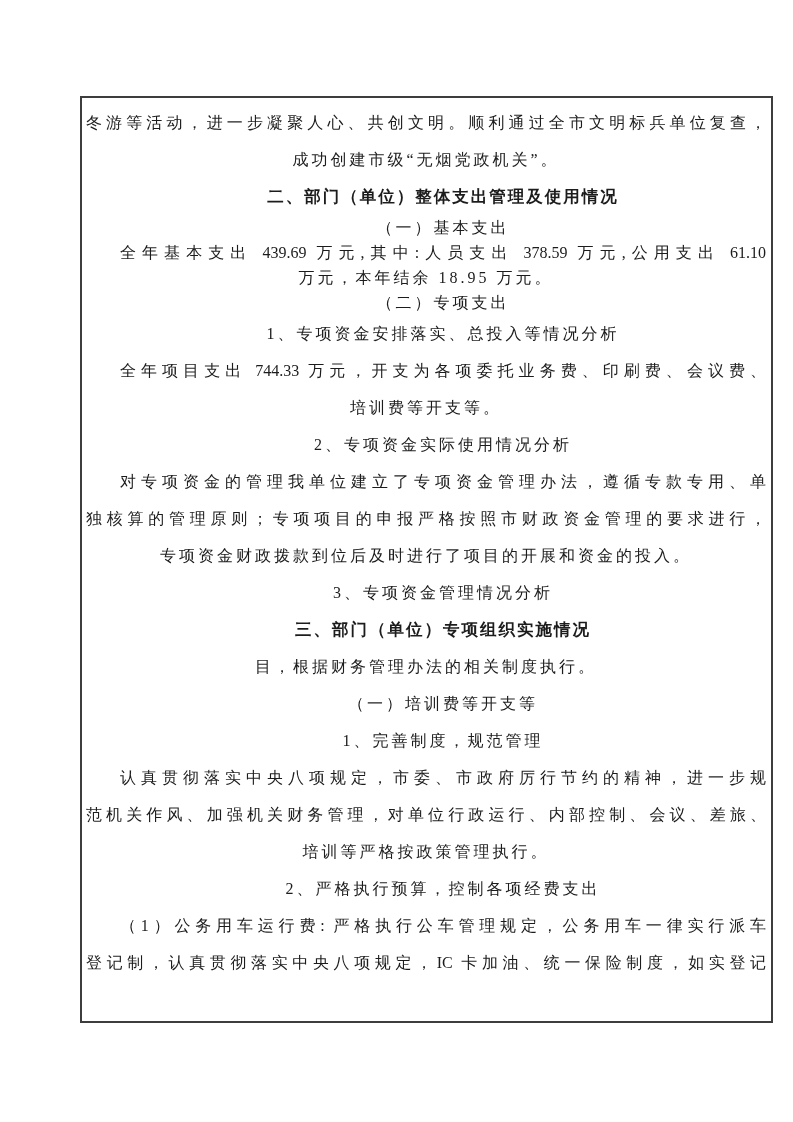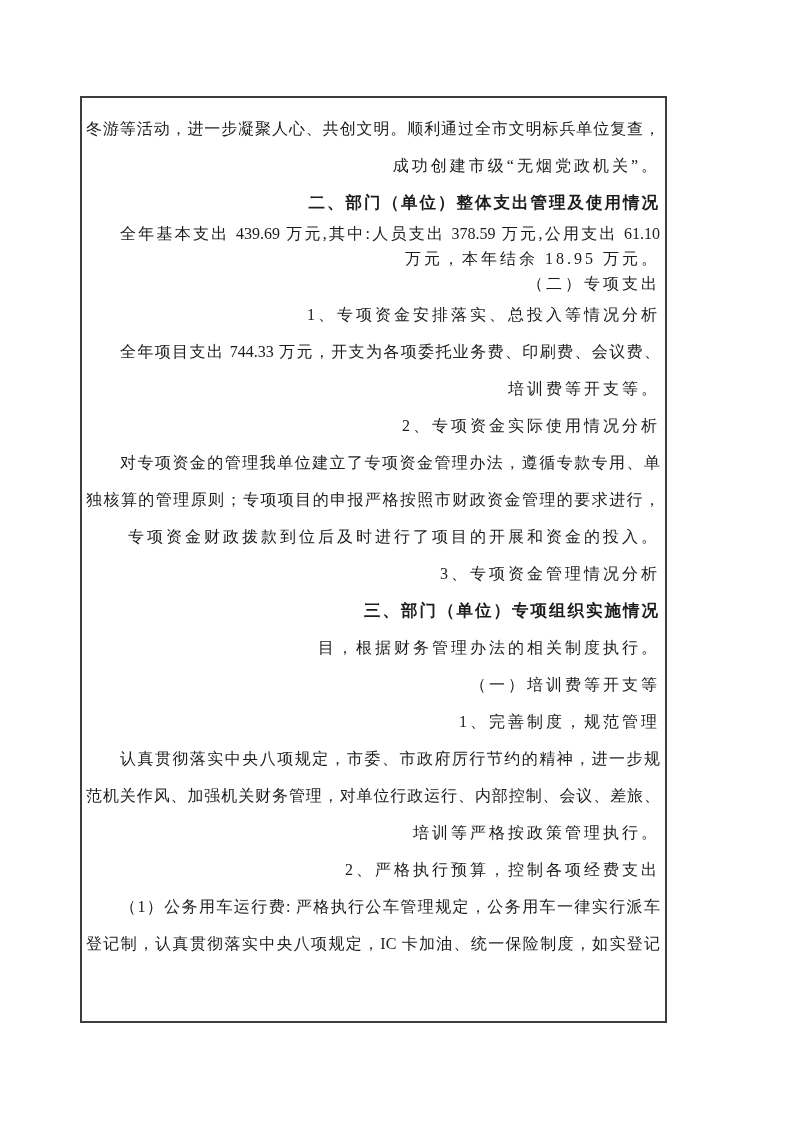--- a/index.html
+++ b/index.html
@@ -11,33 +11,33 @@
     width: 793px;
     height: 1122px;
     position: relative;
     font-family: "Liberation Serif", "DejaVu Serif", serif;
     color: #1c1c1c;
   }
   .sheet {
     position: absolute;
     left: 80px;
     top: 96px;
-    width: 587px;
+    width: 693px;
     height: 927px;
     box-sizing: border-box;
     border: 2px solid #3d3d3d;
-    padding: 12px 5px 0 4px;
+    padding: 6px 5px 0 4px;
     overflow: hidden;
     background: #ffffff;
   }
   .ln {
     font-size: 16px;
     line-height: 37px;
     letter-spacing: 3px;
-    text-align: right;
+    text-align: center;
     white-space: normal;
   }
   .tight { line-height: 25px; }
   .ind { text-indent: 34px; }
   .jst {
     letter-spacing: 0;
     text-align: justify;
     text-align-last: justify;
   }
   .hd {
@@ -47,20 +47,21 @@
     letter-spacing: 2px;
   }
 </style>
 </head>
 <body>
 
 <div class="sheet">
   <div class="ln jst">冬游等活动，进一步凝聚人心、共创文明。顺利通过全市文明标兵单位复查，</div>
   <div class="ln">成功创建市级“无烟党政机关”。</div>
   <div class="ln ind hd">二、部门（单位）整体支出管理及使用情况</div>
+  <div class="ln ind tight">（一）基本支出</div>
   <div class="ln ind tight jst">全年基本支出 439.69 万元,其中:人员支出 378.59 万元,公用支出 61.10</div>
   <div class="ln tight">万元，本年结余 18.95 万元。</div>
   <div class="ln ind tight">（二）专项支出</div>
   <div class="ln ind">1、专项资金安排落实、总投入等情况分析</div>
   <div class="ln ind jst">全年项目支出 744.33 万元，开支为各项委托业务费、印刷费、会议费、</div>
   <div class="ln">培训费等开支等。</div>
   <div class="ln ind">2、专项资金实际使用情况分析</div>
   <div class="ln ind jst">对专项资金的管理我单位建立了专项资金管理办法，遵循专款专用、单</div>
   <div class="ln jst">独核算的管理原则；专项项目的申报严格按照市财政资金管理的要求进行，</div>
   <div class="ln">专项资金财政拨款到位后及时进行了项目的开展和资金的投入。</div>

